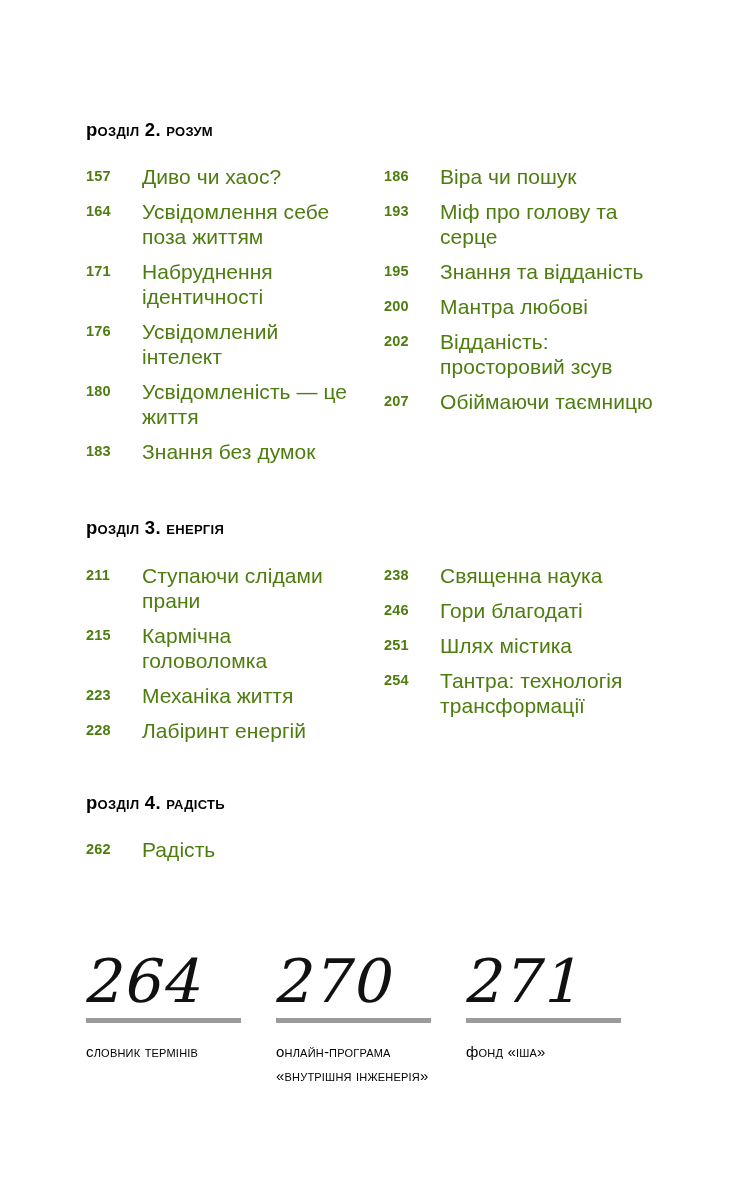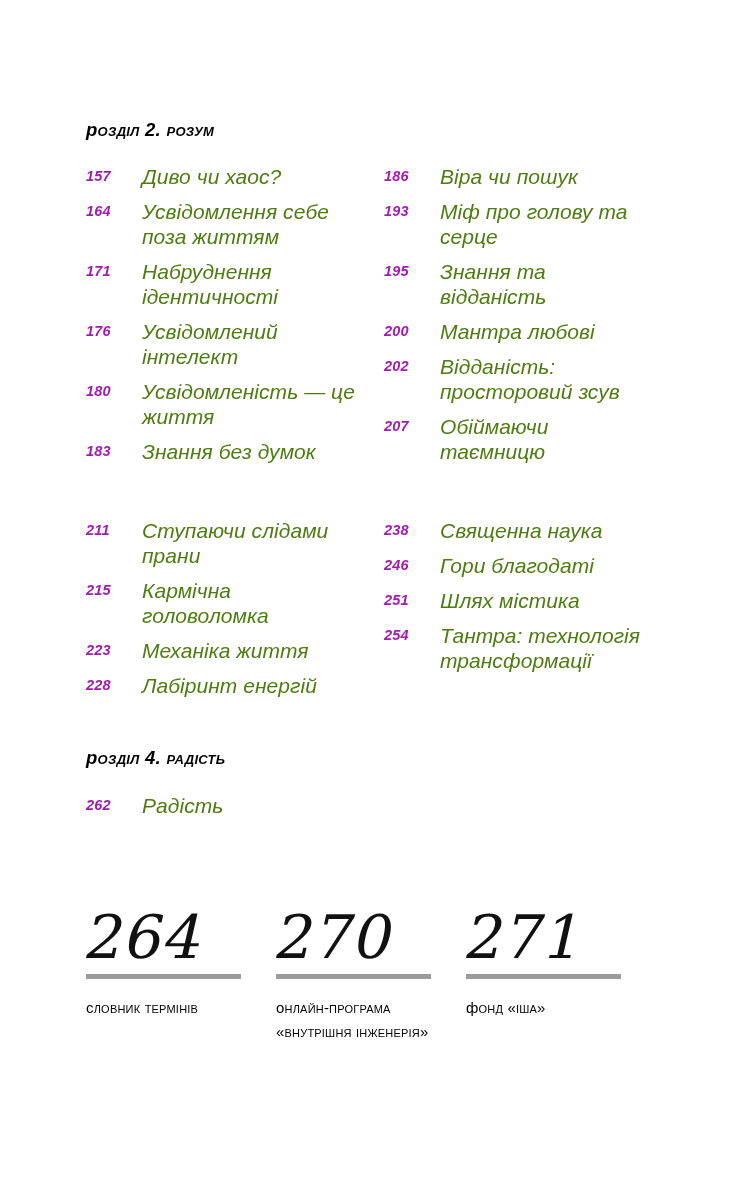--- a/index.html
+++ b/index.html
@@ -36,21 +36,20 @@
     font-variant: small-caps;
     text-transform: lowercase;
     line-height: 1.1;
     margin: 0;
   }
   
   .chapter-heading::first-letter { font-variant: normal; }
 
   .section {
     margin-bottom: 0;
-    font-style: italic;
   }
 
   .section-heading-wrap {
     margin-bottom: 24px;
   }
 
   
   .columns {
     display: flex;
     flex-direction: row;
@@ -69,21 +68,21 @@
     flex-direction: row;
     align-items: flex-start;
     margin-bottom: 10px;
   }
   .entry .page-num {
     flex: 0 0 56px;
     width: 56px;
     text-align: left;
     font-weight: bold;
     font-size: 14.5px;
-    color: #a21caf;
+    color: #4d7c0f;
     line-height: 25px;
     letter-spacing: 0.2px;
   }
   .entry .title {
     font-size: 21px;
     color: #4d7c0f;
     line-height: 25px;
     font-weight: normal;
     letter-spacing: 0.05px;
     max-width: 215px;
@@ -204,20 +203,23 @@
           <span class="title">Обіймаючи таємницю</span>
         </div>
 
       </div>
     </div>
   </div>
 
   <div class="gap-chapter"></div>
 
   <div class="section">
+    <div class="section-heading-wrap">
+      <h2 class="chapter-heading">Розділ 3. Енергія</h2>
+    </div>
     <div class="columns">
       <div class="col left">
 
         <div class="entry">
           <span class="page-num">211</span>
           <span class="title">Ступаючи слідами прани</span>
         </div>
         <div class="entry">
           <span class="page-num">215</span>
           <span class="title">Кармічна головоломка</span>

